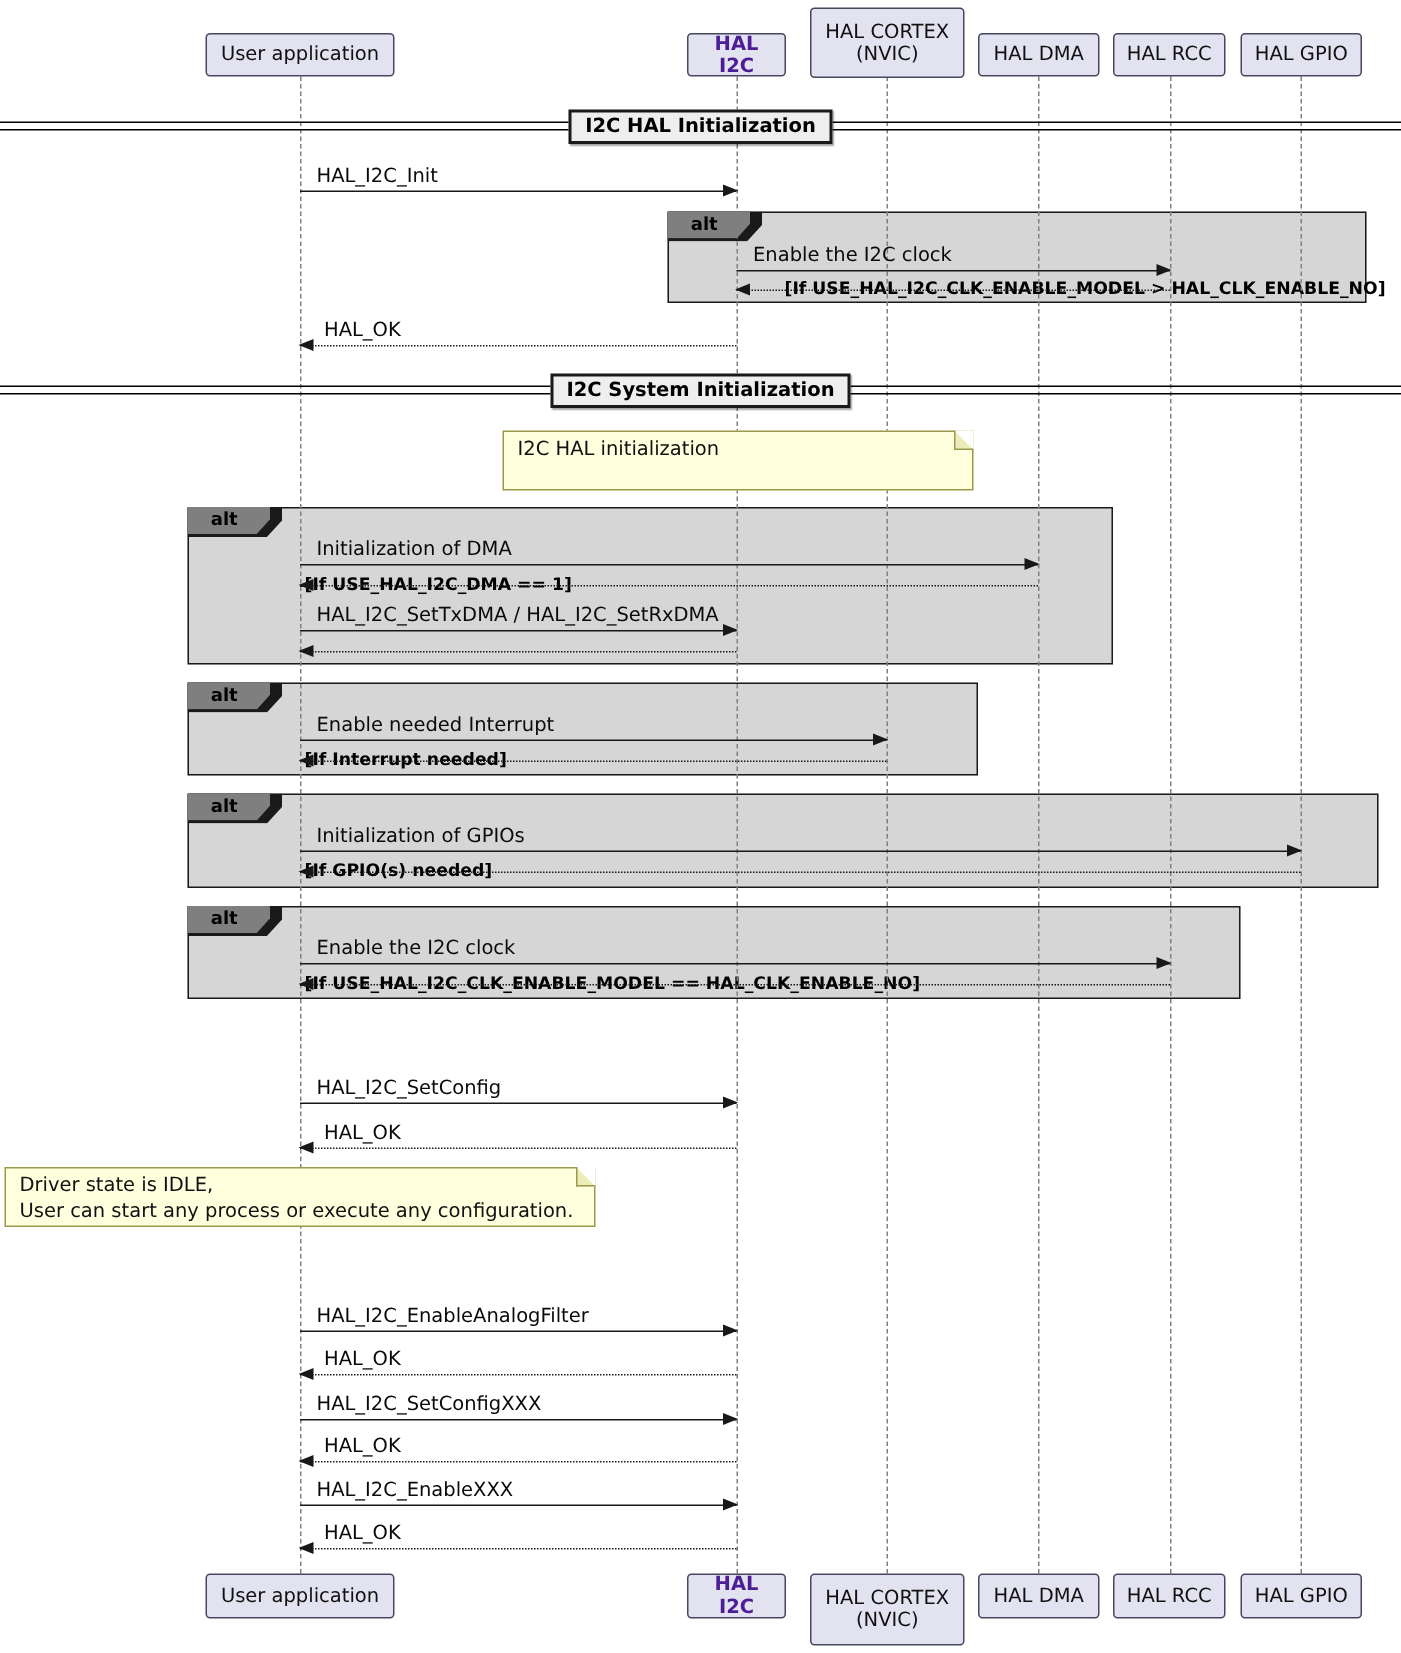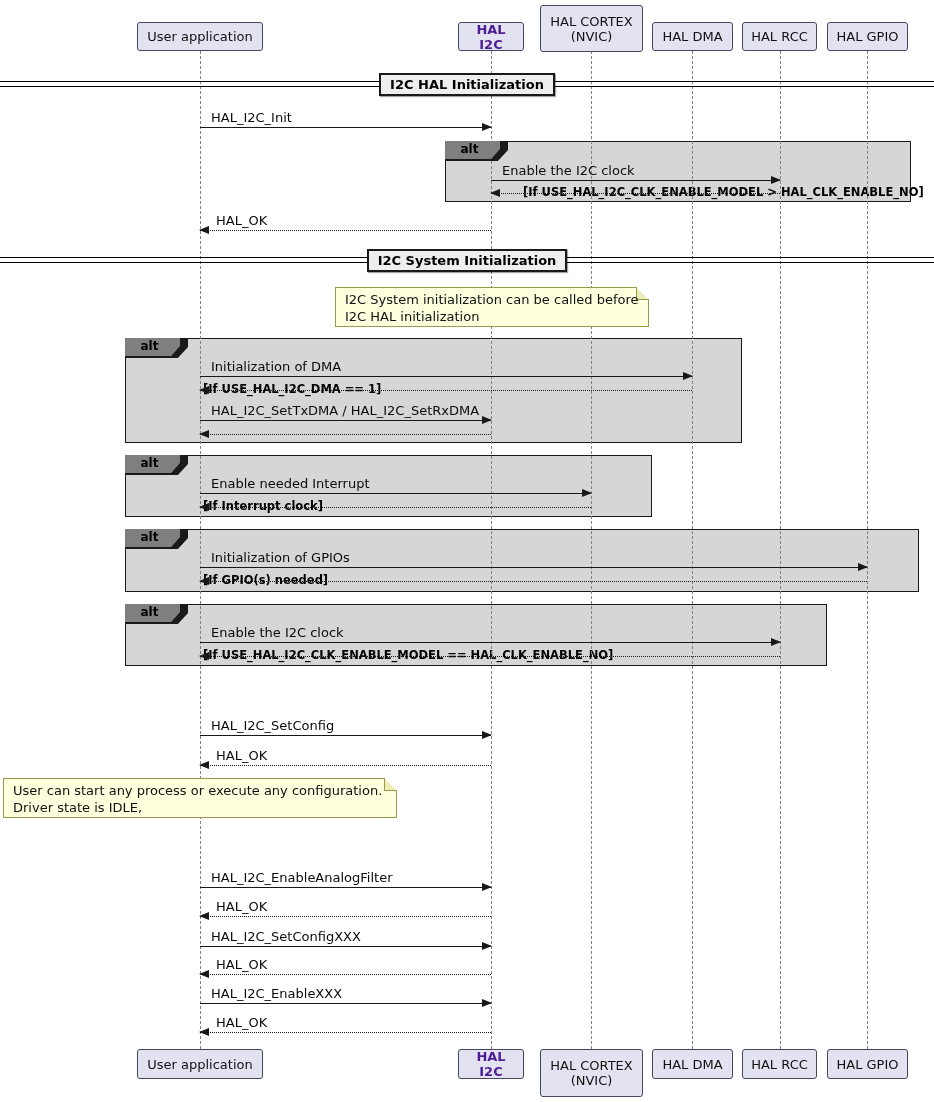--- a/index.html
+++ b/index.html
@@ -80,21 +80,21 @@
   <div class="frag" style="left:125px;top:338px;width:617px;height:105px">
     <div class="frag-op-wrap">
         <div class="frag-op">alt</div>
       </div>
     <div class="frag-guard">[If USE_HAL_I2C_DMA == 1]</div>
   </div>
   <div class="frag" style="left:125px;top:455px;width:527px;height:62px">
     <div class="frag-op-wrap">
         <div class="frag-op">alt</div>
       </div>
-    <div class="frag-guard">[If Interrupt clock]</div>
+    <div class="frag-guard">[If Interrupt needed]</div>
   </div>
   <div class="frag" style="left:125px;top:529px;width:794px;height:63px">
     <div class="frag-op-wrap">
         <div class="frag-op">alt</div>
       </div>
     <div class="frag-guard">[If GPIO(s) needed]</div>
   </div>
   <div class="frag" style="left:125px;top:604px;width:702px;height:62px">
     <div class="frag-op-wrap">
         <div class="frag-op">alt</div>
@@ -216,27 +216,26 @@
       <span class="ahead right"></span>
   </div>
   <div class="msg ret" style="left:200px;top:1033px;width:291px">
     <span class="mlabel">HAL_OK</span>
     <span class="mline dot"></span>
       <span class="ahead left"></span>
   </div>
 
   <div class="note" style="left:335px;top:287px;width:314px;height:40px">
     <span class="fold-edge"></span>
-    <div>I2C System initialization can be called before</div>
     <div>I2C HAL initialization</div>
   </div>
   <div class="note" style="left:3px;top:778px;width:394px;height:40px">
     <span class="fold-edge"></span>
+    <div>Driver state is IDLE,</div>
     <div>User can start any process or execute any configuration.</div>
-    <div>Driver state is IDLE,</div>
   </div>
 
   <div class="pbox" style="left:137px;top:1049px;width:126px;height:30px">User application</div>
   <div class="pbox green" style="left:458px;top:1049px;width:66px;height:30px">HAL I2C</div>
   <div class="pbox" style="left:540px;top:1049px;width:103px;height:48px">HAL CORTEX (NVIC)</div>
   <div class="pbox" style="left:652px;top:1049px;width:81px;height:30px">HAL DMA</div>
   <div class="pbox" style="left:742px;top:1049px;width:75px;height:30px">HAL RCC</div>
   <div class="pbox" style="left:827px;top:1049px;width:81px;height:30px">HAL GPIO</div>
 
 </div>

